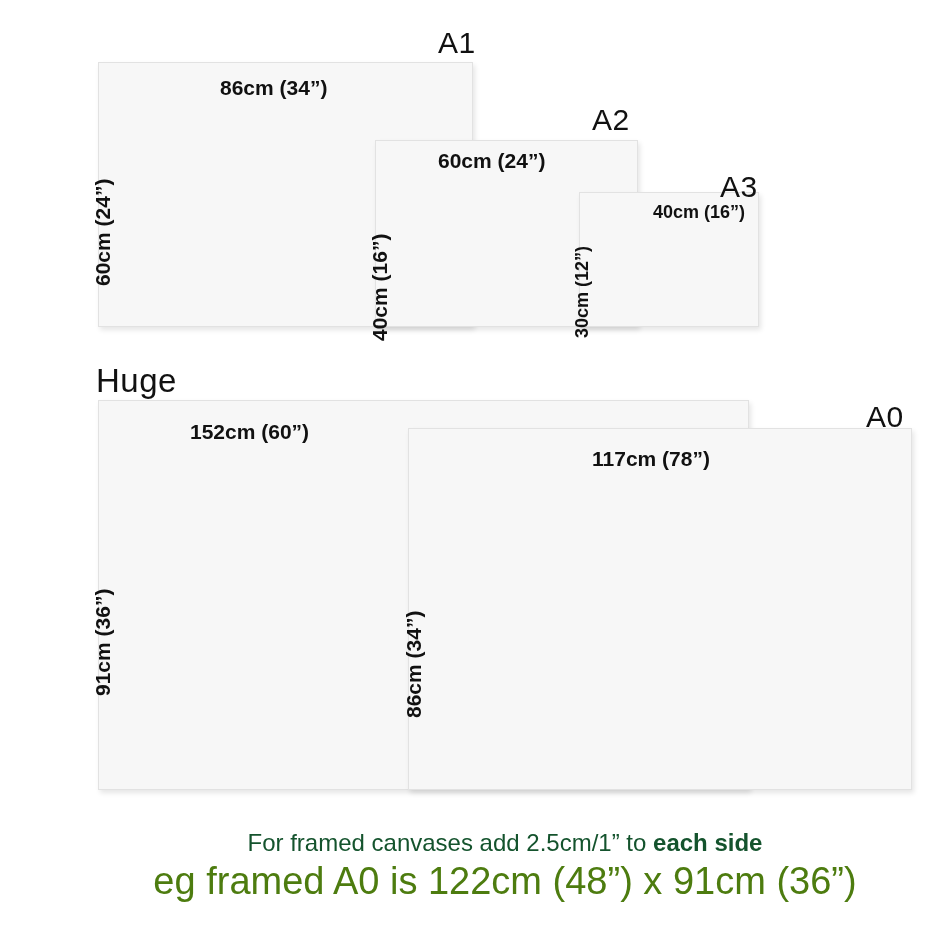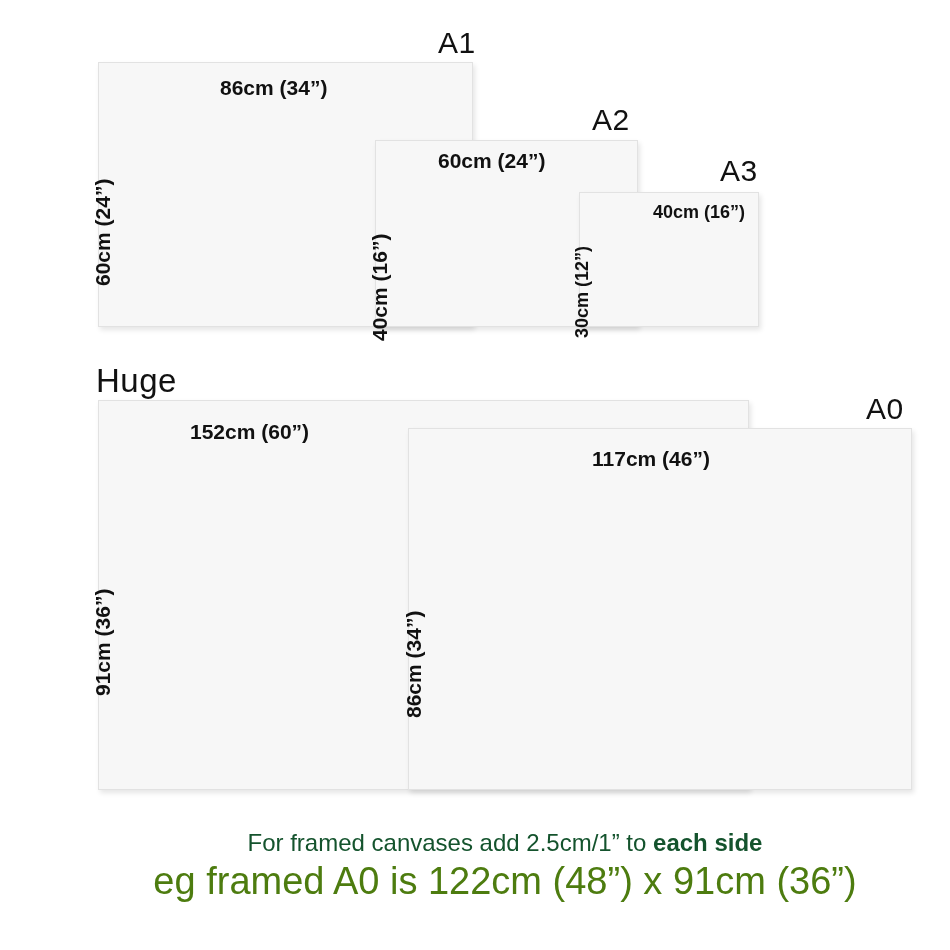--- a/index.html
+++ b/index.html
@@ -101,32 +101,32 @@
   <div class="size-name" style="left:408px; top:26px;">A1</div>
   <div class="dim-w" style="left:190px; top:76px;">86cm (34”)</div>
   <div class="dim-h" style="left:85px; top:262px;">60cm (24”)</div>
 
   <div class="canvas-box" style="left:345px; top:140px; width:263px; height:187px;"></div>
   <div class="size-name" style="left:562px; top:103px;">A2</div>
   <div class="dim-w" style="left:408px; top:149px;">60cm (24”)</div>
   <div class="dim-h" style="left:362px; top:317px;">40cm (16”)</div>
 
   <div class="canvas-box" style="left:549px; top:192px; width:180px; height:135px;"></div>
-  <div class="size-name" style="left:690px; top:154px;">A3</div>
+  <div class="size-name" style="left:690px; top:170px;">A3</div>
   <div class="dim-w small" style="left:623px; top:202px;">40cm (16”)</div>
   <div class="dim-h small" style="left:563px; top:317px;">30cm (12”)</div>
 
   <div class="canvas-box" style="left:68px; top:400px; width:651px; height:390px;"></div>
   <div class="size-name huge" style="left:66px; top:362px;text-align:right;">Huge</div>
   <div class="dim-w" style="left:160px; top:420px;text-align:center;">152cm (60”)</div>
   <div class="dim-h" style="left:85px; top:672px;">91cm (36”)</div>
 
   <div class="canvas-box" style="left:378px; top:428px; width:504px; height:362px;"></div>
-  <div class="size-name" style="left:836px; top:392px;">A0</div>
-  <div class="dim-w" style="left:562px; top:447px;">117cm (46”)</div>
+  <div class="size-name" style="left:836px; top:400px;">A0</div>
+  <div class="dim-w" style="left:562px; top:447px;">117cm (78”)</div>
   <div class="dim-h" style="left:396px; top:694px;">86cm (34”)</div>
 
   <div class="footer" style="top:828px;">
     <div class="footer-line1">
       <span>For framed canvases add 2.5cm/1” to </span><b>each side</b>
     </div>
     <div class="footer-line2">eg framed A0 is 122cm (48”) x 91cm (36”)</div>
   </div>
 
 </div>

